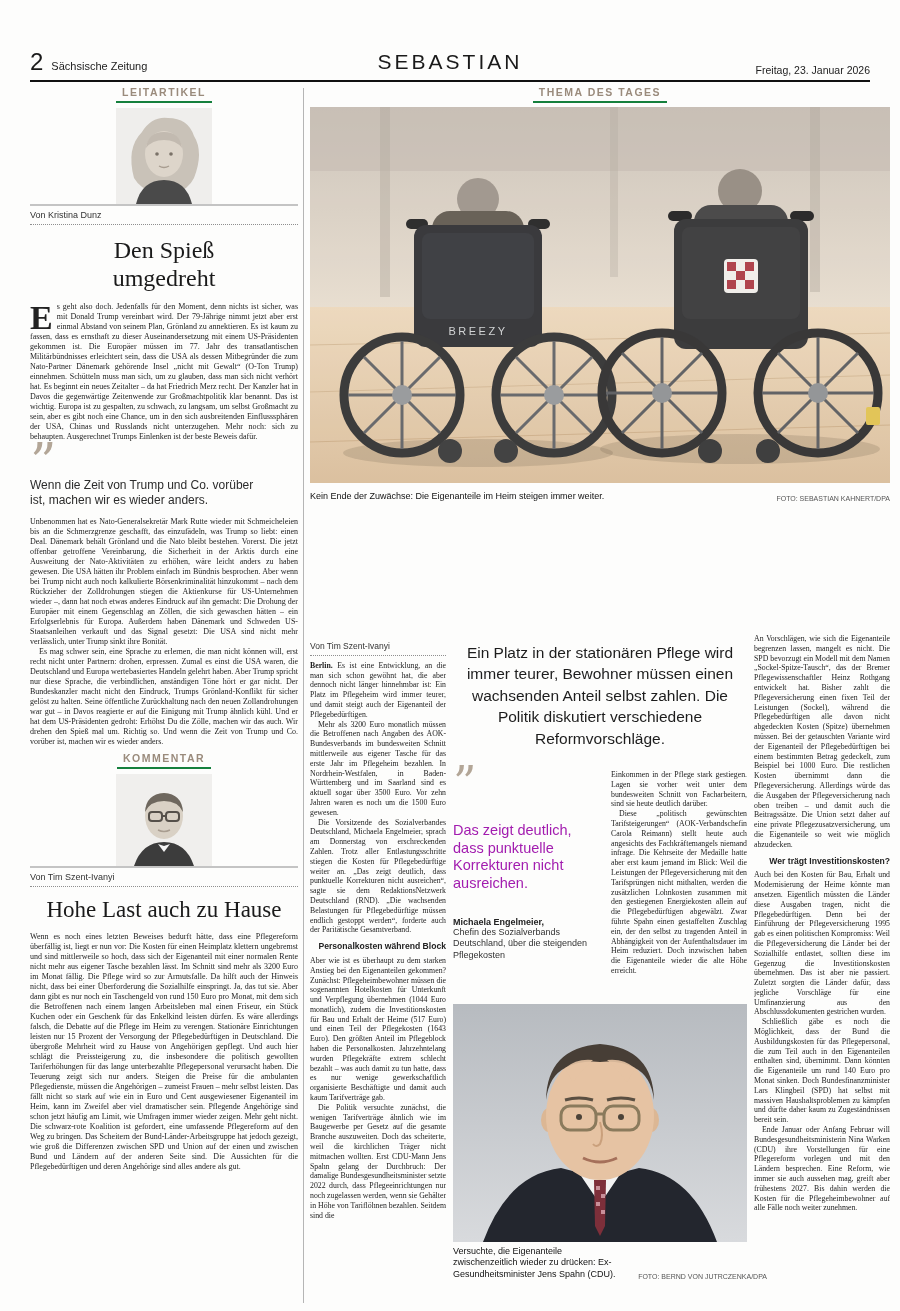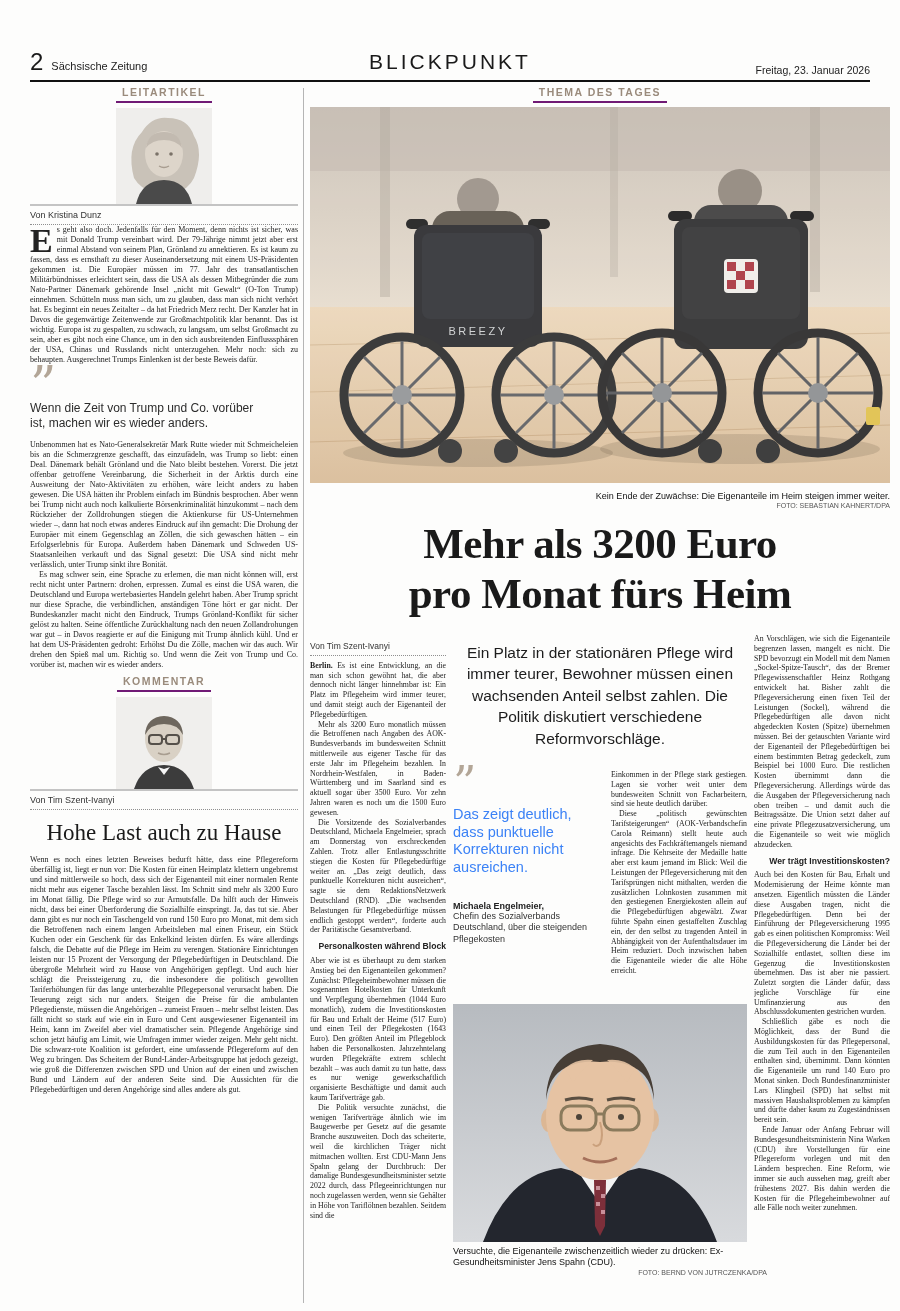--- a/index.html
+++ b/index.html
@@ -11,75 +11,75 @@
   .m-left{display:flex;align-items:baseline;gap:8px;font-family:"Liberation Sans",sans-serif;}
   .pagenum{font-size:24px;font-weight:400;}
   .papername{font-size:11px;color:#222;}
   .m-center{position:absolute;left:50%;transform:translateX(-50%);bottom:6px;
             font-family:"Liberation Sans",sans-serif;font-size:21px;letter-spacing:3px;font-weight:500;}
   .m-right{margin-left:auto;font-family:"Liberation Sans",sans-serif;font-size:10.5px;color:#222;}
   .vdiv{position:absolute;left:303px;top:88px;bottom:8px;width:1px;background:#b5b5b5;}
   
   .sec-label{display:block;text-align:center;font-family:"Liberation Sans",sans-serif;
              font-size:10.5px;font-weight:bold;letter-spacing:1.5px;color:#9a8b7c;}
-  .sec-label span{display:inline-block;border-bottom:2px solid #701a75;padding:0 6px 3px 6px;}
+  .sec-label span{display:inline-block;border-bottom:2px solid #15803d;padding:0 6px 3px 6px;}
   
   .left-col{position:absolute;left:30px;top:86px;width:268px;height:1220px;overflow:hidden;}
   .portrait-wrap{border-bottom:2px solid #c4c4c4;text-align:center;margin-top:5px;}
   .portrait-wrap svg{display:block;margin:0 auto;}
   .byline{font-family:"Liberation Sans",sans-serif;font-size:9px;color:#333;text-align:left;
           padding:4px 0 4px 0;border-bottom:1px dotted #8f8f8f;}
   .art-title{font-size:24px;line-height:1.15;text-align:center;margin:12px 0 10px 0;font-weight:500;}
   .body-text{font-size:8px;line-height:10px;text-align:justify;color:#222;}
   .body-text p{margin:0;}
   .body-text p.indent{text-indent:9px;}
   .dropcap{float:left;font-size:34px;line-height:28px;font-weight:bold;padding:2px 4px 0 0;}
   .lquote{margin:10px 0 10px 0;}
   .qmark{font-size:52px;line-height:20px;color:#b3a697;font-family:"DejaVu Serif",serif;display:block;height:26px;}
   .lquote-text{font-family:"Liberation Sans",sans-serif;font-size:12px;line-height:1.22;color:#2c2c2c;width:240px;}
   .kommentar-label{margin-top:5px;}
   
   .right-sec{position:absolute;left:310px;top:86px;width:580px;height:1222px;}
   .main-photo{margin-top:4px;}
-  .cap-row{display:flex;align-items:flex-end;margin-top:4px;font-family:"Liberation Sans",sans-serif;flex-direction:column;}
+  .cap-row{display:flex;align-items:flex-end;margin-top:4px;font-family:"Liberation Sans",sans-serif;}
   .cap-text{font-size:9px;color:#111;flex:1;line-height:1.25;}
   .cap-credit{font-size:7px;color:#555;text-align:right;white-space:nowrap;padding-left:10px;}
   .main-headline{text-align:center;font-size:43px;line-height:1.16;font-weight:700;
                  letter-spacing:-0.5px;margin-top:10px;}
   .news-col{position:absolute;overflow:hidden;font-size:7.8px;line-height:9.8px;text-align:justify;color:#222;}
   .news-col p{margin:0;}
   .news-col p.indent{text-indent:8px;}
   .col-byline{font-family:"Liberation Sans",sans-serif;font-size:8.5px;color:#333;text-align:left;
               padding-bottom:3px;border-bottom:1px dotted #8f8f8f;margin-bottom:5px;}
   .dateline{font-weight:bold;}
   .col-subhead{font-family:"Liberation Sans",sans-serif;font-weight:bold;font-size:8.6px;
                text-align:right;margin:7px 0 4px 0 !important;text-indent:0 !important;}
   .intro{position:absolute;left:143px;top:556px;width:294px;text-align:center;
          font-family:"Liberation Sans",sans-serif;font-size:15.5px;line-height:1.38;color:#1d1d1d;}
   .pullquote{position:absolute;left:143px;top:688px;width:146px;}
   .pq-mark{font-size:46px;line-height:18px;color:#b3a697;font-family:"DejaVu Serif",serif;display:block;height:24px;}
-  .pq-text{font-family:"Liberation Sans",sans-serif;font-size:14.5px;line-height:1.22;color:#3b82f6;margin-top:8px;}
+  .pq-text{font-family:"Liberation Sans",sans-serif;font-size:14.5px;line-height:1.22;color:#a21caf;margin-top:24px;}
   .pq-name{font-family:"Liberation Sans",sans-serif;font-size:9px;font-weight:bold;color:#222;margin-top:24px;}
   .pq-desc{font-family:"Liberation Sans",sans-serif;font-size:9px;line-height:1.3;color:#333;}
   .spahn-block{position:absolute;left:143px;top:918px;width:314px;}
   .spahn-block svg{display:block;}
   
   .noselect{user-select:none;}
 </style>
 </head>
 <body>
 
 <div class="page">
 
   <div class="masthead">
     <div class="m-left">
       <span class="pagenum">2</span>
       <span class="papername">Sächsische Zeitung</span>
     </div>
-    <div class="m-center">BLICKPUNKT</div>
+    <div class="m-center">SEBASTIAN</div>
     <div class="m-right">Freitag, 23. Januar 2026</div>
   </div>
 
   <div class="vdiv"></div>
 
   <div class="left-col">
 
     <div class="sec-label">
       <span>LEITARTIKEL</span>
     </div>
@@ -91,20 +91,24 @@
         <ellipse cx="48" cy="46" rx="19" ry="23" fill="#ddd5ca"></ellipse>
         <path d="M30 40 Q32 24 48 24 Q64 24 66 40 Q60 32 48 32 Q36 32 30 40 Z" fill="#c2bab0"></path>
         <path d="M20 96 Q26 72 48 72 Q70 72 76 96 Z" fill="#4a4a4a"></path>
         <circle cx="41" cy="46" r="1.8" fill="#7a7268"></circle>
           <circle cx="55" cy="46" r="1.8" fill="#7a7268"></circle>
         <path d="M43 58 Q48 61 53 58" stroke="#a89d90" stroke-width="1.4" fill="none"></path>
       </svg>
     </div>
     <div class="byline">Von Kristina Dunz</div>
 
+    <div class="art-title">
+      <span>Den Spieß</span><br>
+      <span>umgedreht</span>
+    </div>
 
     <div class="body-text">
       <p><span class="dropcap">E</span><span>s geht also doch. Jedenfalls für den Moment, denn nichts ist sicher, was mit Donald Trump vereinbart wird. Der 79-Jährige nimmt jetzt aber erst einmal Abstand von seinem Plan, Grönland zu annektieren. Es ist kaum zu fassen, dass es ernsthaft zu dieser Auseinandersetzung mit einem US-Präsidenten gekommen ist. Die Europäer müssen im 77. Jahr des transatlantischen Militärbündnisses erleichtert sein, dass die USA als dessen Mitbegründer die zum Nato-Partner Dänemark gehörende Insel „nicht mit Gewalt“ (O-Ton Trump) einnehmen. Schütteln muss man sich, um zu glauben, dass man sich nicht verhört hat. Es beginnt ein neues Zeitalter – da hat Friedrich Merz recht. Der Kanzler hat in Davos die gegenwärtige Zeitenwende zur Großmachtpolitik klar benannt. Das ist wichtig. Europa ist zu gespalten, zu schwach, zu langsam, um selbst Großmacht zu sein, aber es gibt noch eine Chance, um in den sich ausbreitenden Einflusssphären der USA, Chinas und Russlands nicht unterzugehen. Mehr noch: sich zu behaupten. Ausgerechnet Trumps Einlenken ist der beste Beweis dafür.</span></p>
     </div>
 
     <div class="lquote">
       <span class="qmark noselect">”</span>
       <div class="lquote-text">Wenn die Zeit von Trump und Co. vorüber ist, machen wir es wieder anders.</div>
     </div>
 
@@ -237,24 +241,20 @@
         </g>
         <rect width="580" height="376" fill="#f3ddbf" opacity="0.12"></rect>
       </svg>
     </div>
 
     <div class="cap-row">
       <span class="cap-text">Kein Ende der Zuwächse: Die Eigenanteile im Heim steigen immer weiter.</span>
       <span class="cap-credit">FOTO: SEBASTIAN KAHNERT/DPA</span>
     </div>
 
-    <div class="main-headline">
-      <span>Mehr als 3200 Euro</span><br>
-      <span>pro Monat fürs Heim</span>
-    </div>
 
     <div class="news-col" style="left:0;top:556px;width:136px;height:664px;">
       <div class="col-byline">Von Tim Szent-Ivanyi</div>
       <p><b class="dateline">Berlin.</b> <span>Es ist eine Entwicklung, an die man sich schon gewöhnt hat, die aber dennoch nicht länger hinnehmbar ist: Ein Platz im Pflegeheim wird immer teurer, und damit steigt auch der Eigenanteil der Pflegebedürftigen.</span></p>
       <p class="indent">Mehr als 3200 Euro monatlich müssen die Betroffenen nach Angaben des AOK-Bundesverbands im bundesweiten Schnitt mittlerweile aus eigener Tasche für das erste Jahr im Pflegeheim bezahlen. In Nordrhein-Westfalen, in Baden-Württemberg und im Saarland sind es aktuell sogar über 3500 Euro. Vor zehn Jahren waren es noch um die 1500 Euro gewesen.</p>
       <p class="indent">Die Vorsitzende des Sozialverbandes Deutschland, Michaela Engelmeier, sprach am Donnerstag von erschreckenden Zahlen. Trotz aller Entlastungsschritte stiegen die Kosten für Pflegebedürftige weiter an. „Das zeigt deutlich, dass punktuelle Korrekturen nicht ausreichen“, sagte sie dem RedaktionsNetzwerk Deutschland (RND). „Die wachsenden Belastungen für Pflegebedürftige müssen endlich gestoppt werden“, forderte auch der Paritätische Gesamtverband.</p>
       <p class="col-subhead">Personalkosten während Block</p>
       <p>Aber wie ist es überhaupt zu dem starken Anstieg bei den Eigenanteilen gekommen? Zunächst: Pflegeheimbewohner müssen die sogenannten Hotelkosten für Unterkunft und Verpflegung übernehmen (1044 Euro monatlich), zudem die Investitionskosten für Bau und Erhalt der Heime (517 Euro) und einen Teil der Pflegekosten (1643 Euro). Den größten Anteil im Pflegeblock haben die Personalkosten. Jahrzehntelang wurden Pflegekräfte extrem schlecht bezahlt – was auch damit zu tun hatte, dass es nur wenige gewerkschaftlich organisierte Beschäftigte und damit auch kaum Tarifverträge gab.</p>
       <p class="indent">Die Politik versuchte zunächst, die wenigen Tarifverträge ähnlich wie im Baugewerbe per Gesetz auf die gesamte Branche auszuweiten. Doch das scheiterte, weil die kirchlichen Träger nicht mitmachen wollten. Erst CDU-Mann Jens Spahn gelang der Durchbruch: Der damalige Bundesgesundheitsminister setzte 2022 durch, dass Pflegeeinrichtungen nur noch zugelassen werden, wenn sie Gehälter in Höhe von Tariflöhnen bezahlen. Seitdem sind die</p>
     </div>

